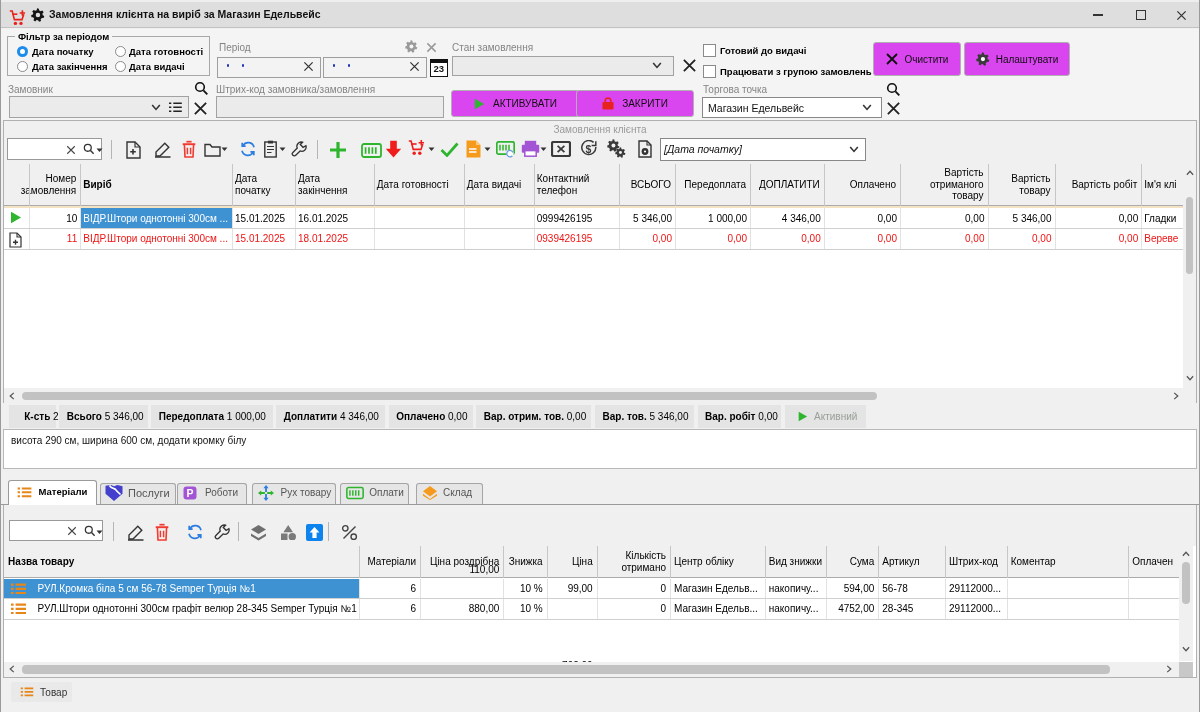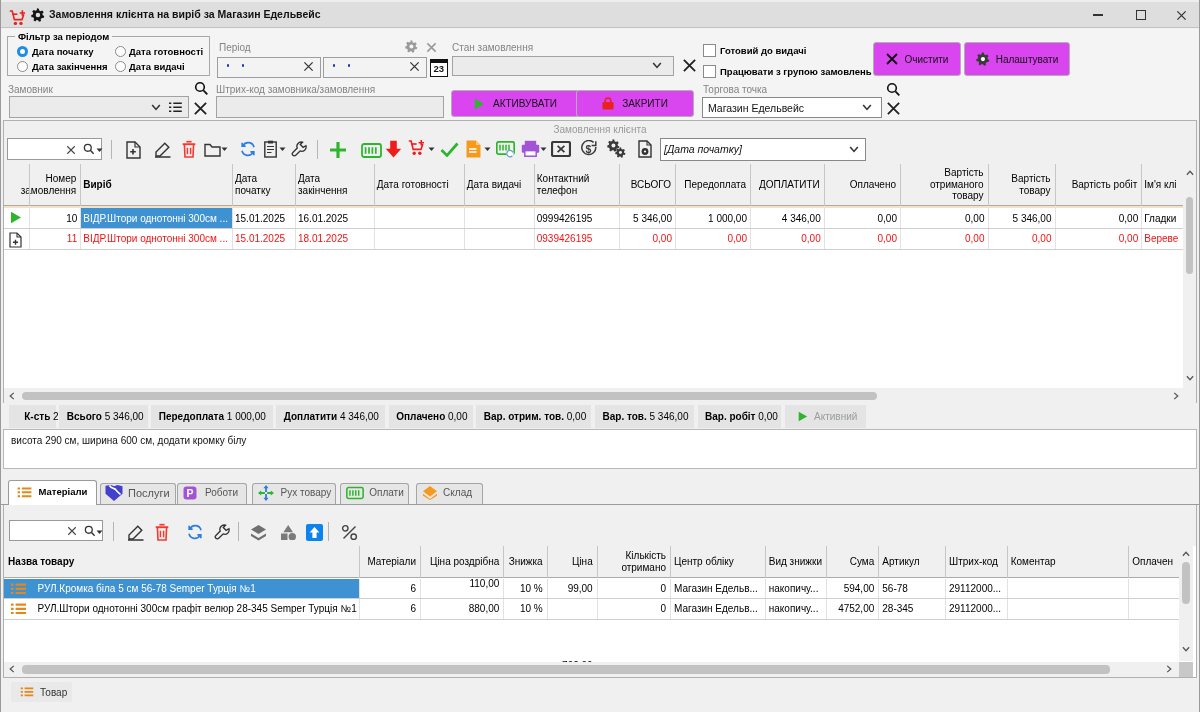--- a/index.html
+++ b/index.html
@@ -497,21 +497,21 @@
 <div class="abs" style="left:596.7px;top:546px;width:1px;height:32px;background:#c6c6c6;"></div>
 <div class="abs" style="left:670px;top:546px;width:1px;height:32px;background:#c6c6c6;"></div>
 <div class="abs" style="left:764.75px;top:546px;width:1px;height:32px;background:#c6c6c6;"></div>
 <div class="abs" style="left:826.4px;top:546px;width:1px;height:32px;background:#c6c6c6;"></div>
 <div class="abs" style="left:878.3px;top:546px;width:1px;height:32px;background:#c6c6c6;"></div>
 <div class="abs" style="left:945px;top:546px;width:1px;height:32px;background:#c6c6c6;"></div>
 <div class="abs" style="left:1006.7px;top:546px;width:1px;height:32px;background:#c6c6c6;"></div>
 <div class="abs" style="left:1128.3px;top:546px;width:1px;height:32px;background:#c6c6c6;"></div>
 <div class="abs" style="left:4px;top:578.5px;width:355.3px;height:19.5px;background:#3f92d2;display:flex;align-items:center;justify-content:flex-start;padding:0 4px;padding-left:33.5px;font-size:10px;color:#fff;white-space:nowrap;overflow:hidden;">РУЛ.Кромка біла 5 см 56-78 Semper Турція №1</div>
 <div class="abs" style="left:359.3px;top:578.5px;width:60.69999999999999px;height:19.5px;display:flex;align-items:center;justify-content:flex-end;padding:0 4px;font-size:10px;color:#000;white-space:nowrap;overflow:hidden;">6</div>
-<div class="abs" style="left:420px;top:574px;width:83.30000000000001px;height:19.5px;display:flex;align-items:center;justify-content:flex-end;padding:0 4px;font-size:10px;color:#000;white-space:nowrap;overflow:hidden;">110,00</div>
+<div class="abs" style="left:420px;top:560px;width:83.30000000000001px;height:19.5px;display:flex;align-items:center;justify-content:flex-end;padding:0 4px;font-size:10px;color:#000;white-space:nowrap;overflow:hidden;">110,00</div>
 <div class="abs" style="left:503.3px;top:578.5px;width:43.400000000000034px;height:19.5px;display:flex;align-items:center;justify-content:flex-end;padding:0 4px;font-size:10px;color:#000;white-space:nowrap;overflow:hidden;">10 %</div>
 <div class="abs" style="left:546.7px;top:578.5px;width:50.0px;height:19.5px;display:flex;align-items:center;justify-content:flex-end;padding:0 4px;font-size:10px;color:#000;white-space:nowrap;overflow:hidden;">99,00</div>
 <div class="abs" style="left:596.7px;top:578.5px;width:73.29999999999995px;height:19.5px;display:flex;align-items:center;justify-content:flex-end;padding:0 4px;font-size:10px;color:#000;white-space:nowrap;overflow:hidden;">0</div>
 <div class="abs" style="left:670px;top:578.5px;width:94.75px;height:19.5px;display:flex;align-items:center;justify-content:flex-start;padding:0 4px;font-size:10px;color:#000;white-space:nowrap;overflow:hidden;">Магазин Едельв...</div>
 <div class="abs" style="left:764.75px;top:578.5px;width:61.64999999999998px;height:19.5px;display:flex;align-items:center;justify-content:flex-start;padding:0 4px;font-size:10px;color:#000;white-space:nowrap;overflow:hidden;">накопичу...</div>
 <div class="abs" style="left:826.4px;top:578.5px;width:51.89999999999998px;height:19.5px;display:flex;align-items:center;justify-content:flex-end;padding:0 4px;font-size:10px;color:#000;white-space:nowrap;overflow:hidden;">594,00</div>
 <div class="abs" style="left:878.3px;top:578.5px;width:66.70000000000005px;height:19.5px;display:flex;align-items:center;justify-content:flex-start;padding:0 4px;font-size:10px;color:#000;white-space:nowrap;overflow:hidden;">56-78</div>
 <div class="abs" style="left:945px;top:578.5px;width:61.700000000000045px;height:19.5px;display:flex;align-items:center;justify-content:flex-start;padding:0 4px;font-size:10px;color:#000;white-space:nowrap;overflow:hidden;">29112000...</div>
 <div class="abs" style="left:1006.7px;top:578.5px;width:121.59999999999991px;height:19.5px;display:flex;align-items:center;justify-content:flex-start;padding:0 4px;font-size:10px;color:#000;white-space:nowrap;overflow:hidden;"></div>
 <div class="abs" style="left:1128.3px;top:578.5px;width:50.200000000000045px;height:19.5px;display:flex;align-items:center;justify-content:flex-start;padding:0 4px;font-size:10px;color:#000;white-space:nowrap;overflow:hidden;"></div>

